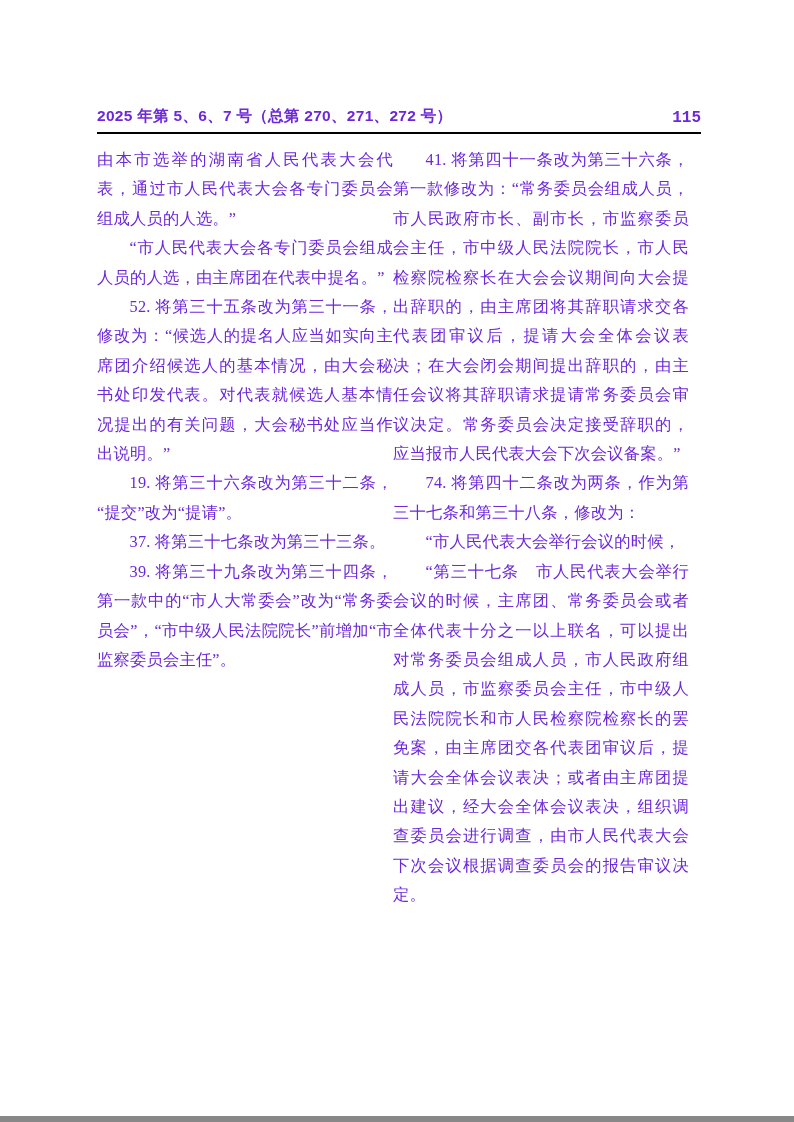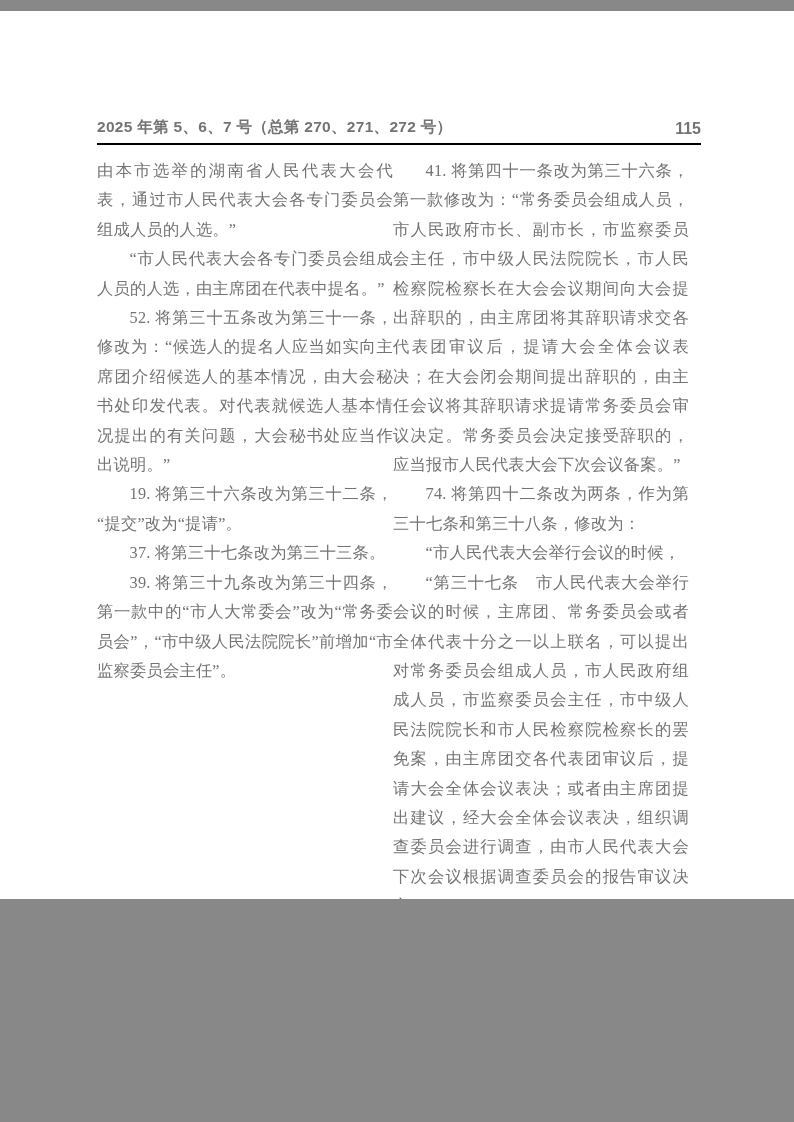--- a/index.html
+++ b/index.html
@@ -3,24 +3,24 @@
 <meta charset="utf-8">
 <style>
   html, body {
     margin: 0;
     padding: 0;
     background: #888;
   }
   .page {
     position: relative;
     width: 794px;
-    height: 888px;
-    margin: 11px auto;
+    height: 1116px;
+    margin: 0 auto;
     background: #ffffff;
-    color: #737373;
+    color: #6d28d9;
     font-family: "Liberation Serif", "DejaVu Serif", serif;
     overflow: hidden;
     box-sizing: border-box;
   }
   .content {
     position: absolute;
     left: 97px;
     top: 106px;
     width: 604px;
   }
@@ -32,21 +32,21 @@
     padding-bottom: 5px;
   }
   .issue-label {
     font-family: "Liberation Sans", "DejaVu Sans", sans-serif;
     font-weight: bold;
     font-size: 15.5px;
     letter-spacing: 0.3px;
     white-space: nowrap;
   }
   .page-number {
-    font-family: Liberation Sans, sans-serif;
+    font-family: Liberation Mono, monospace;
     font-weight: bold;
     font-size: 16px;
     white-space: nowrap;
   }
   .columns {
     display: flex;
     margin-top: 11px;
   }
   .column {
     width: 296px;

